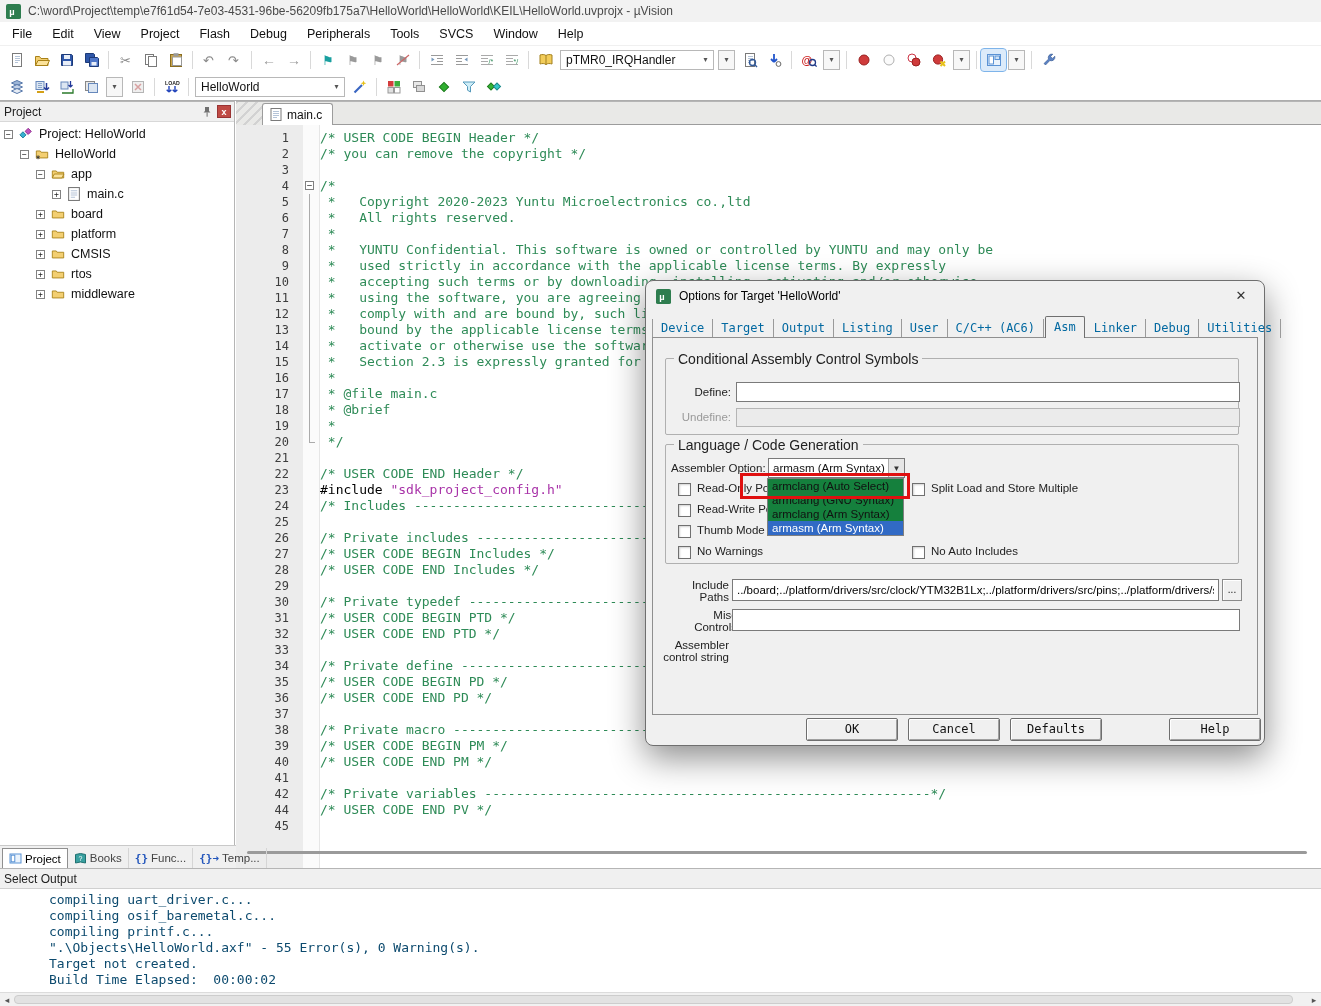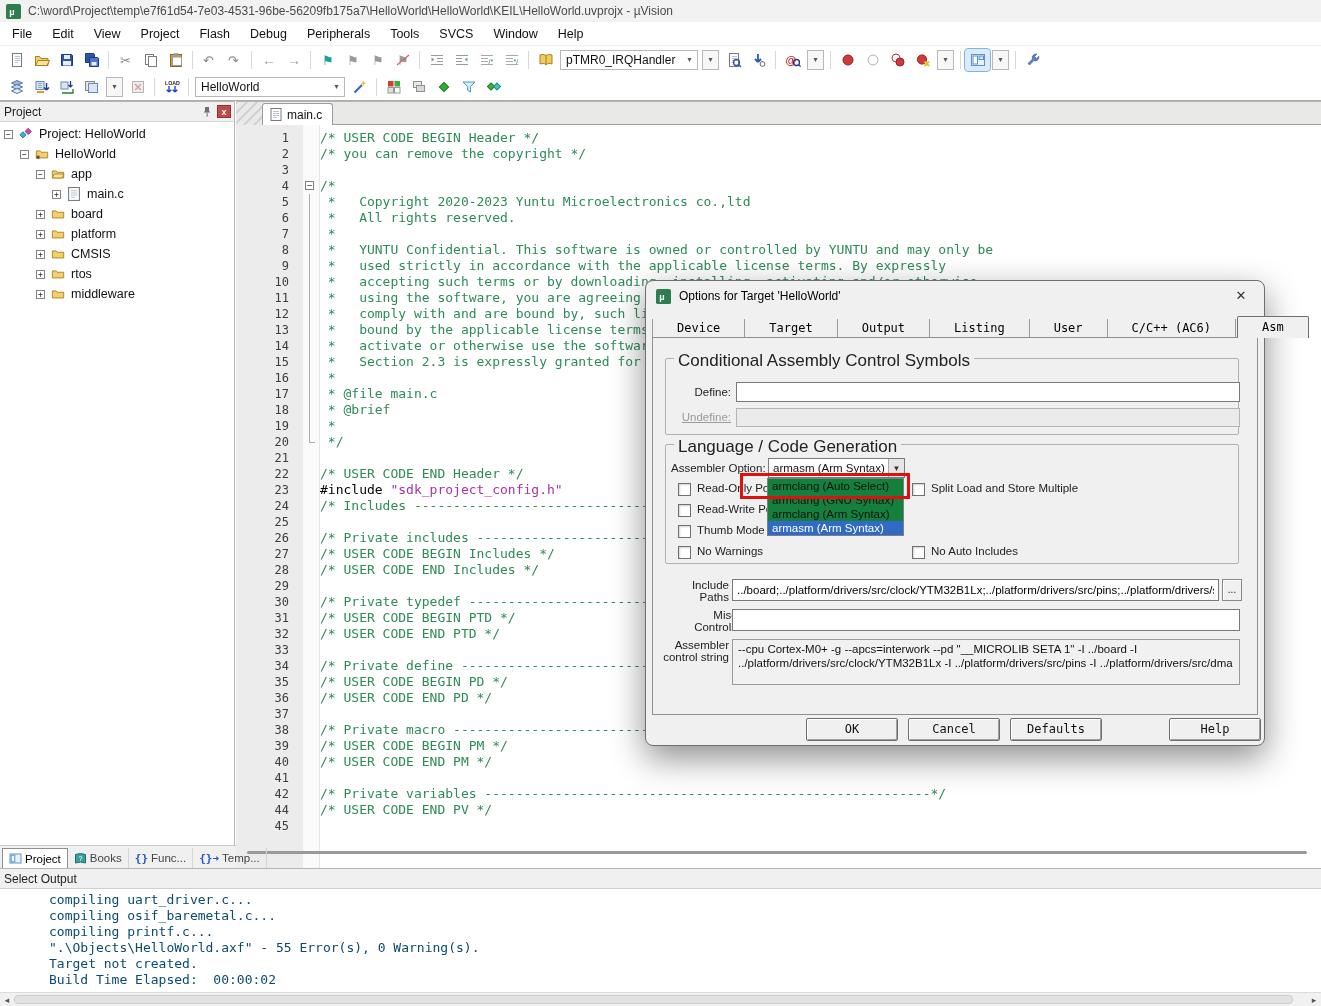--- a/index.html
+++ b/index.html
@@ -74,26 +74,26 @@
   .hsb { left:0; top:992px; width:1321px; height:14px; background:#f1f1f1; border-top:1px solid #dcdcdc; display:flex; align-items:center; }
   .hsb .ar { width:14px; text-align:center; color:#555; font-size:9px; }
   .hsb .thumb { height:9px; background:#e2e2e2; border:1px solid #cdcdcd; border-radius:4px; flex:1; margin-right:14px; }
 
   
   .dlg { left:645px; top:280px; width:620px; height:466px; background:#f0f0f0; border:1px solid #6f6f6f; border-radius:8px; box-shadow:0 12px 34px rgba(0,0,0,.45); z-index:40; }
   .dlg-t { position:absolute; left:0; top:0; width:100%; height:30px; display:flex; align-items:center; padding-left:10px; gap:8px; }
   .dlg-t .tt { font-size:12px; color:#000; }
   .dlg-x { position:absolute; right:14px; top:6px; width:18px; height:18px; text-align:center; line-height:18px; font-size:13px; color:#333; }
   .dlg-tabs { position:absolute; left:6px; top:36px; height:21px; display:flex; align-items:flex-end; font-family:"DejaVu Sans Mono",monospace; font-size:12px; }
-  .dtab { height:19px; line-height:18px; padding:0 24px; border-right:1px solid #9a9a9a; color:#000000; white-space:nowrap; }
+  .dtab { height:19px; line-height:18px; padding:0 8px; border-right:1px solid #9a9a9a; color:#0369a1; white-space:nowrap; }
   .dtab:first-child { border-left:1px solid #9a9a9a; }
   .dtab.on { height:22px; line-height:21px; background:#f0f0f0; border:1px solid #6f6f6f; border-bottom:none; border-radius:2px 2px 0 0; position:relative; z-index:2; margin:0 1px; }
   .dlg-page { position:absolute; left:6px; top:56px; width:606px; height:378px; border:1px solid #8f8f8f; background:#f0f0f0; }
   .grp { position:absolute; border:1px solid #b0b0b0; border-radius:2px; }
-  .leg { position:absolute; left:8px; top:-8px; background:#f0f0f0; padding:0 4px; font-size:17px; color:#222; white-space:nowrap; }
+  .leg { position:absolute; left:8px; top:-8px; background:#f0f0f0; padding:0 4px; font-size:14px; color:#222; white-space:nowrap; }
   .lab { position:absolute; font-size:11.5px; color:#222; }
   .lab.r { text-align:right; }
   .lab.dis { color:#9a9a9a; }
   .inp { position:absolute; border:1px solid #7a7a7a; background:#fff; height:20px; font:11.5px "Liberation Sans",sans-serif; padding:0 4px; }
   .inp:disabled { background:#ebebeb; border-color:#b5b5b5; }
   .combo { position:absolute; height:20px; border:1px solid #7a7a7a; background:#fff; display:flex; align-items:center; font-size:11.5px; }
   .combo .v { flex:1; padding-left:4px; white-space:nowrap; overflow:hidden; }
   .combo .b { width:16px; height:18px; background:#e6e6e6; border-left:1px solid #aaa; display:flex; align-items:center; justify-content:center; font-size:8px; color:#333; }
   .cb { position:absolute; width:13px; height:13px; background:#fff; border:1px solid #707070; box-shadow:inset 1px 1px 2px rgba(0,0,0,.18); }
   .cblab { position:absolute; font-size:11.5px; color:#222; white-space:nowrap; }
@@ -285,21 +285,21 @@
     </span>
     <span class="tsep"></span>
     <span class="tbtn">
       <span style="display: inline-flex;">
         <svg viewBox="0 0 16 16" style="width: 16px; height: 16px;">
           <path d="M8 3.5C6.5 2.3 4.2 2.3 2 3v9c2.2-.7 4.5-.7 6 .5 1.5-1.2 3.8-1.2 6-.5V3c-2.2-.7-4.5-.7-6 .5z" fill="#f2cc5a" stroke="#a3801f"></path>
           <path d="M8 3.5v9.5" stroke="#a3801f"></path>
         </svg>
       </span>
     </span>
-    <span class="tcombo" style="width: 138px;">
+    <span class="tcombo" style="width: 154px;">
       <span class="val">pTMR0_IRQHandler</span>
       <span class="cddb">▾</span>
     </span>
     <span class="ddbox">▾</span>
     <span class="tbtn">
       <span style="display: inline-flex;">
         <svg viewBox="0 0 16 16" style="width: 16px; height: 16px;">
           <rect x="3.5" y="1.5" width="9" height="13" fill="#fff" stroke="#7a7a7a"></rect>
           <path d="M6 4.5h5M6 6.5h5M6 8.5h5M6 10.5h3" stroke="#b5c4d8" fill="none"></path>
           <circle cx="10.5" cy="10.5" r="3" fill="none" stroke="#335a99" stroke-width="1.4"></circle>
@@ -914,21 +914,21 @@
       <span class="dtab">Debug</span>
       <span class="dtab">Utilities</span>
     </div>
   <div class="dlg-page">
 
     <div class="grp" style="left:12px;top:20px;width:574px;height:77px;">
       <span class="leg">Conditional Assembly Control Symbols</span>
     </div>
     <span class="lab r" style="left:18px;top:48px;width:60px;">Define:</span>
     <input class="inp" style="left: 83px; top: 44px; width: 504px;" value="">
-    <span class="lab r dis" style="left:18px;top:73px;width:60px;text-decoration:underline;">Undefine:</span>
+    <span class="lab r dis" style="left:18px;top:73px;width:60px;">Undefine:</span>
     <input class="inp" style="left: 83px; top: 70px; width: 504px; height: 19px;" disabled="" value="">
 
     <div class="grp" style="left:12px;top:106px;width:574px;height:120px;">
       <span class="leg">Language / Code Generation</span>
     </div>
     <span class="lab" style="left:18px;top:124px;">Assembler Option:</span>
     <div class="combo" style="left:115px;top:120px;width:137px;">
       <span class="v">armasm (Arm Syntax)</span>
       <span class="b">▼</span>
     </div>
@@ -948,21 +948,20 @@
       </div>
 
     <span class="lab r" style="left:8px;top:241px;width:68px;">Include Paths</span>
     <input class="inp" style="left: 79px; top: 241px; width: 487px; height: 22px;" value="../board;../platform/drivers/src/clock/YTM32B1Lx;../platform/drivers/src/pins;../platform/drivers/src/dma">
     <span class="browse" style="left:569px;top:241px;">...</span>
 
     <span class="lab r" style="left:16px;top:271px;width:68px;">Misc Controls</span>
     <input class="inp" style="left: 79px; top: 271px; width: 508px; height: 22px;" value="">
 
     <span class="lab r" style="left:2px;top:301px;width:74px;">Assembler control string</span>
-    <div class="asmstr" style="left:79px;top:301px;width:508px;height:46px;">--cpu Cortex-M0+ -g --apcs=interwork --pd "__MICROLIB SETA 1" -I ../board -I ../platform/drivers/src/clock/YTM32B1Lx -I ../platform/drivers/src/pins -I ../platform/drivers/src/dma</div>
   </div>
 
   <div class="ddlist" id="ddlist">
       <div class="ddi">armclang (Auto Select)</div>
       <div class="ddi">armclang (GNU Syntax)</div>
       <div class="ddi">armclang (Arm Syntax)</div>
       <div class="ddi sel">armasm (Arm Syntax)</div>
     </div>
   <div class="annot"></div>
   <div id="dbtns">

